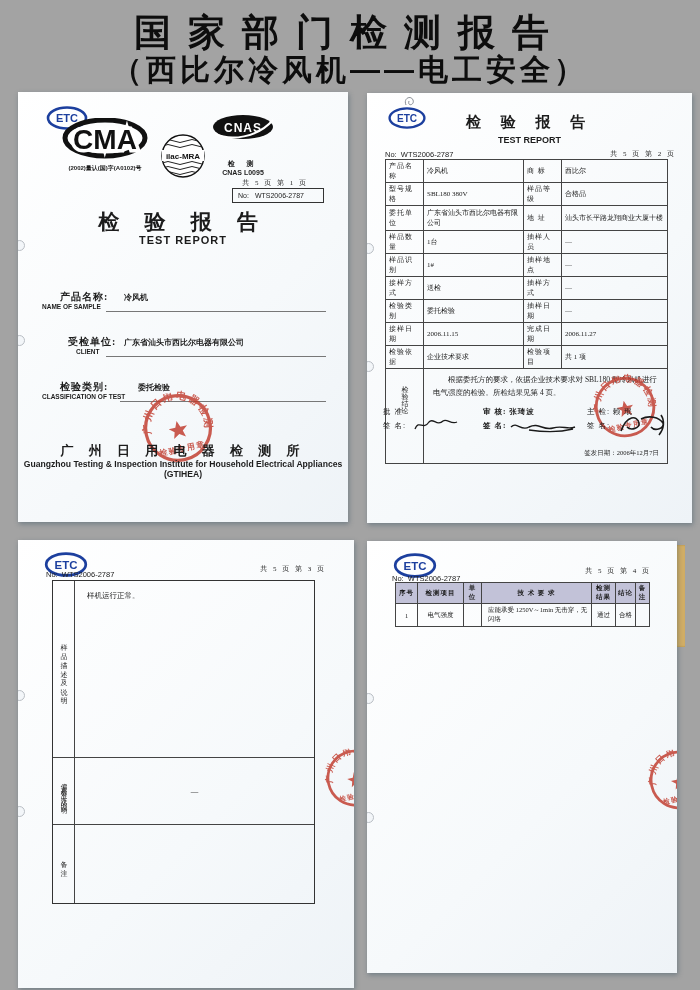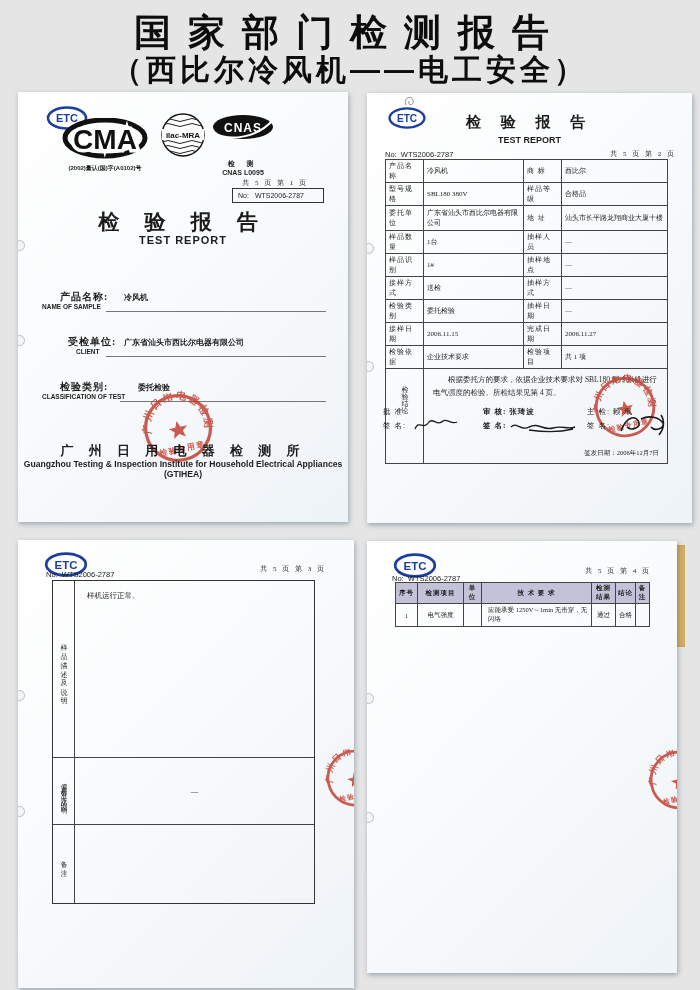--- a/index.html
+++ b/index.html
@@ -1,17 +1,17 @@
 <!DOCTYPE html>
 <html><head>
 <meta charset="utf-8">
 <style>
   html,body{margin:0;padding:0;}
   body{font-family:"Liberation Serif","DejaVu Serif",serif;}
-  .canvas{position:relative;width:700px;height:990px;background:#e5e5e5;overflow:hidden;}
+  .canvas{position:relative;width:700px;height:990px;background:#a3a3a3;overflow:hidden;}
 
   
   .main-title{position:absolute;top:8px;left:0;width:700px;text-align:center;
     font-family:"Liberation Sans","DejaVu Sans",sans-serif;
     font-size:37px;font-weight:bold;color:#0d0d0d;letter-spacing:17px;white-space:nowrap;}
   .main-subtitle{position:absolute;top:50px;left:0;width:700px;text-align:center;
     font-family:"Liberation Sans","DejaVu Sans",sans-serif;
     font-size:30px;font-weight:bold;color:#0d0d0d;letter-spacing:4px;white-space:nowrap;}
 
   
@@ -28,21 +28,21 @@
 
   .pgmark{position:absolute;font-size:7px;letter-spacing:2px;color:#222;white-space:nowrap;}
   .no-line{position:absolute;font-size:7.5px;color:#222;white-space:nowrap;
     font-family:"Liberation Sans","DejaVu Sans",sans-serif;}
 
   
   .p1 .etc{position:absolute;left:28px;top:14px;}
   .p1 .cma{position:absolute;left:44px;top:26px;text-align:center;}
   .cma-approval{font-size:6px;font-weight:bold;letter-spacing:0;margin-top:-2px;
     font-family:"Liberation Sans","DejaVu Sans",sans-serif;}
-  .p1 .ilac{position:absolute;left:142px;top:20px;}
+  .p1 .ilac{position:absolute;left:142px;top:41px;}
   .p1 .cnas{position:absolute;left:192px;top:22px;text-align:center;width:66px;}
   .cnas-sub{font-size:7px;font-weight:bold;letter-spacing:5px;margin-top:13px;}
   .cnas-code{font-size:7px;font-weight:bold;letter-spacing:0;
     font-family:"Liberation Sans","DejaVu Sans",sans-serif;}
   .p1 .pgmark{left:0;top:86px;width:290px;text-align:right;}
   .no-box{position:absolute;left:214px;top:96px;width:80px;height:13px;border:1px solid #333;
     font-size:7px;display:flex;align-items:center;gap:6px;padding:0 5px;
     font-family:"Liberation Sans","DejaVu Sans",sans-serif;}
   .p1-title{position:absolute;left:0;top:116px;width:330px;text-align:center;
     font-size:21px;font-weight:bold;letter-spacing:10px;}

